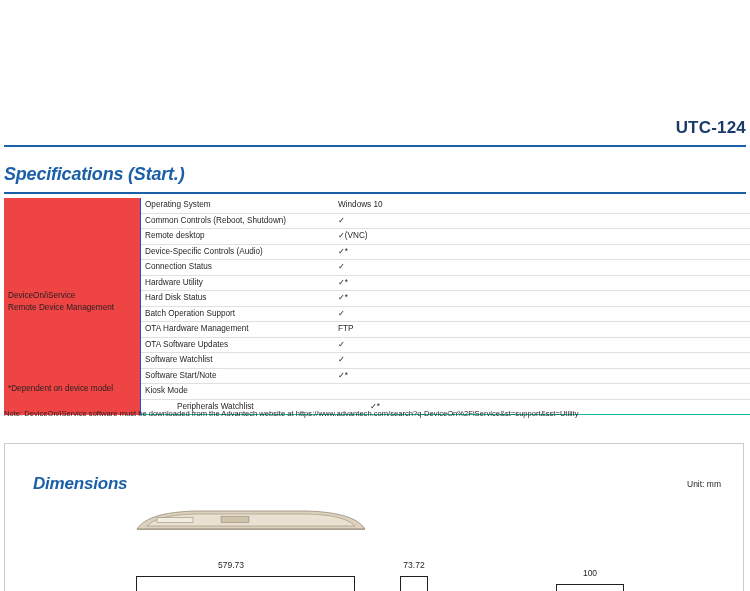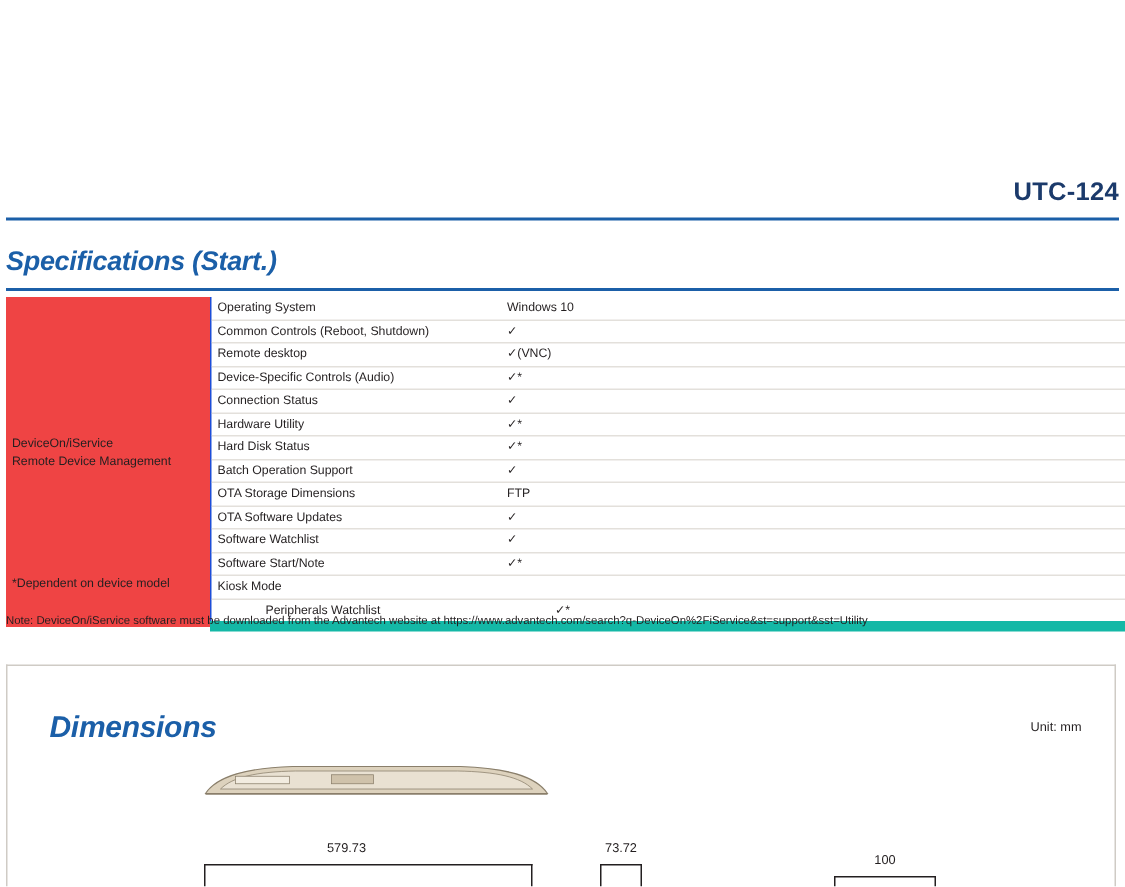--- a/index.html
+++ b/index.html
@@ -65,21 +65,21 @@
     font-size: 8.2px;
     table-layout: fixed;
   }
   .spec-table td {
     padding: 1px 4px 2px 4px;
     vertical-align: top;
     line-height: 11.5px;
     border-bottom: 1px solid #e3e0db;
     margin-top: 17px;
   }
-  .spec-table tr:last-child td { border-bottom: 7px solid #14b8a6; padding-left: 36px; }
+  .spec-table tr:last-child td { border-bottom: 1px solid #14b8a6; padding-left: 36px; }
   .cat-cell {
     width: 128px;
     background: #ef4444;
     border-right: 1px solid #1d4ed8;
     border-bottom: none !important;
     vertical-align: top;
     position: relative;
   }
   .cat-label {
     position: absolute;
@@ -117,21 +117,21 @@
     border: 1px solid #cfcbc5;
     border-bottom: none;
     background: #ffffff;
     box-sizing: border-box;
     overflow: hidden;
   }
   .dim-title {
     position: absolute;
     left: 28px;
     top: 30px;
-    font-size: 20px;
+    font-size: 17px;
     font-weight: bold;
     font-style: italic;
     color: #1b5fa8;
     letter-spacing: -0.2px;
   }
   .dim-unit {
     position: absolute;
     right: 22px;
     top: 35px;
     font-size: 8.5px;
@@ -207,21 +207,21 @@
     </tr>
     <tr>
       <td class="item-cell">Hard Disk Status</td>
       <td class="val-cell">✓*</td>
     </tr>
     <tr>
       <td class="item-cell">Batch Operation Support</td>
       <td class="val-cell">✓</td>
     </tr>
     <tr>
-      <td class="item-cell">OTA Storage Dimensions</td>
+      <td class="item-cell">OTA Hardware Management</td>
       <td class="val-cell">FTP</td>
     </tr>
     <tr>
       <td class="item-cell">OTA Software Updates</td>
       <td class="val-cell">✓</td>
     </tr>
     <tr>
       <td class="item-cell">Software Watchlist</td>
       <td class="val-cell">✓</td>
     </tr>

